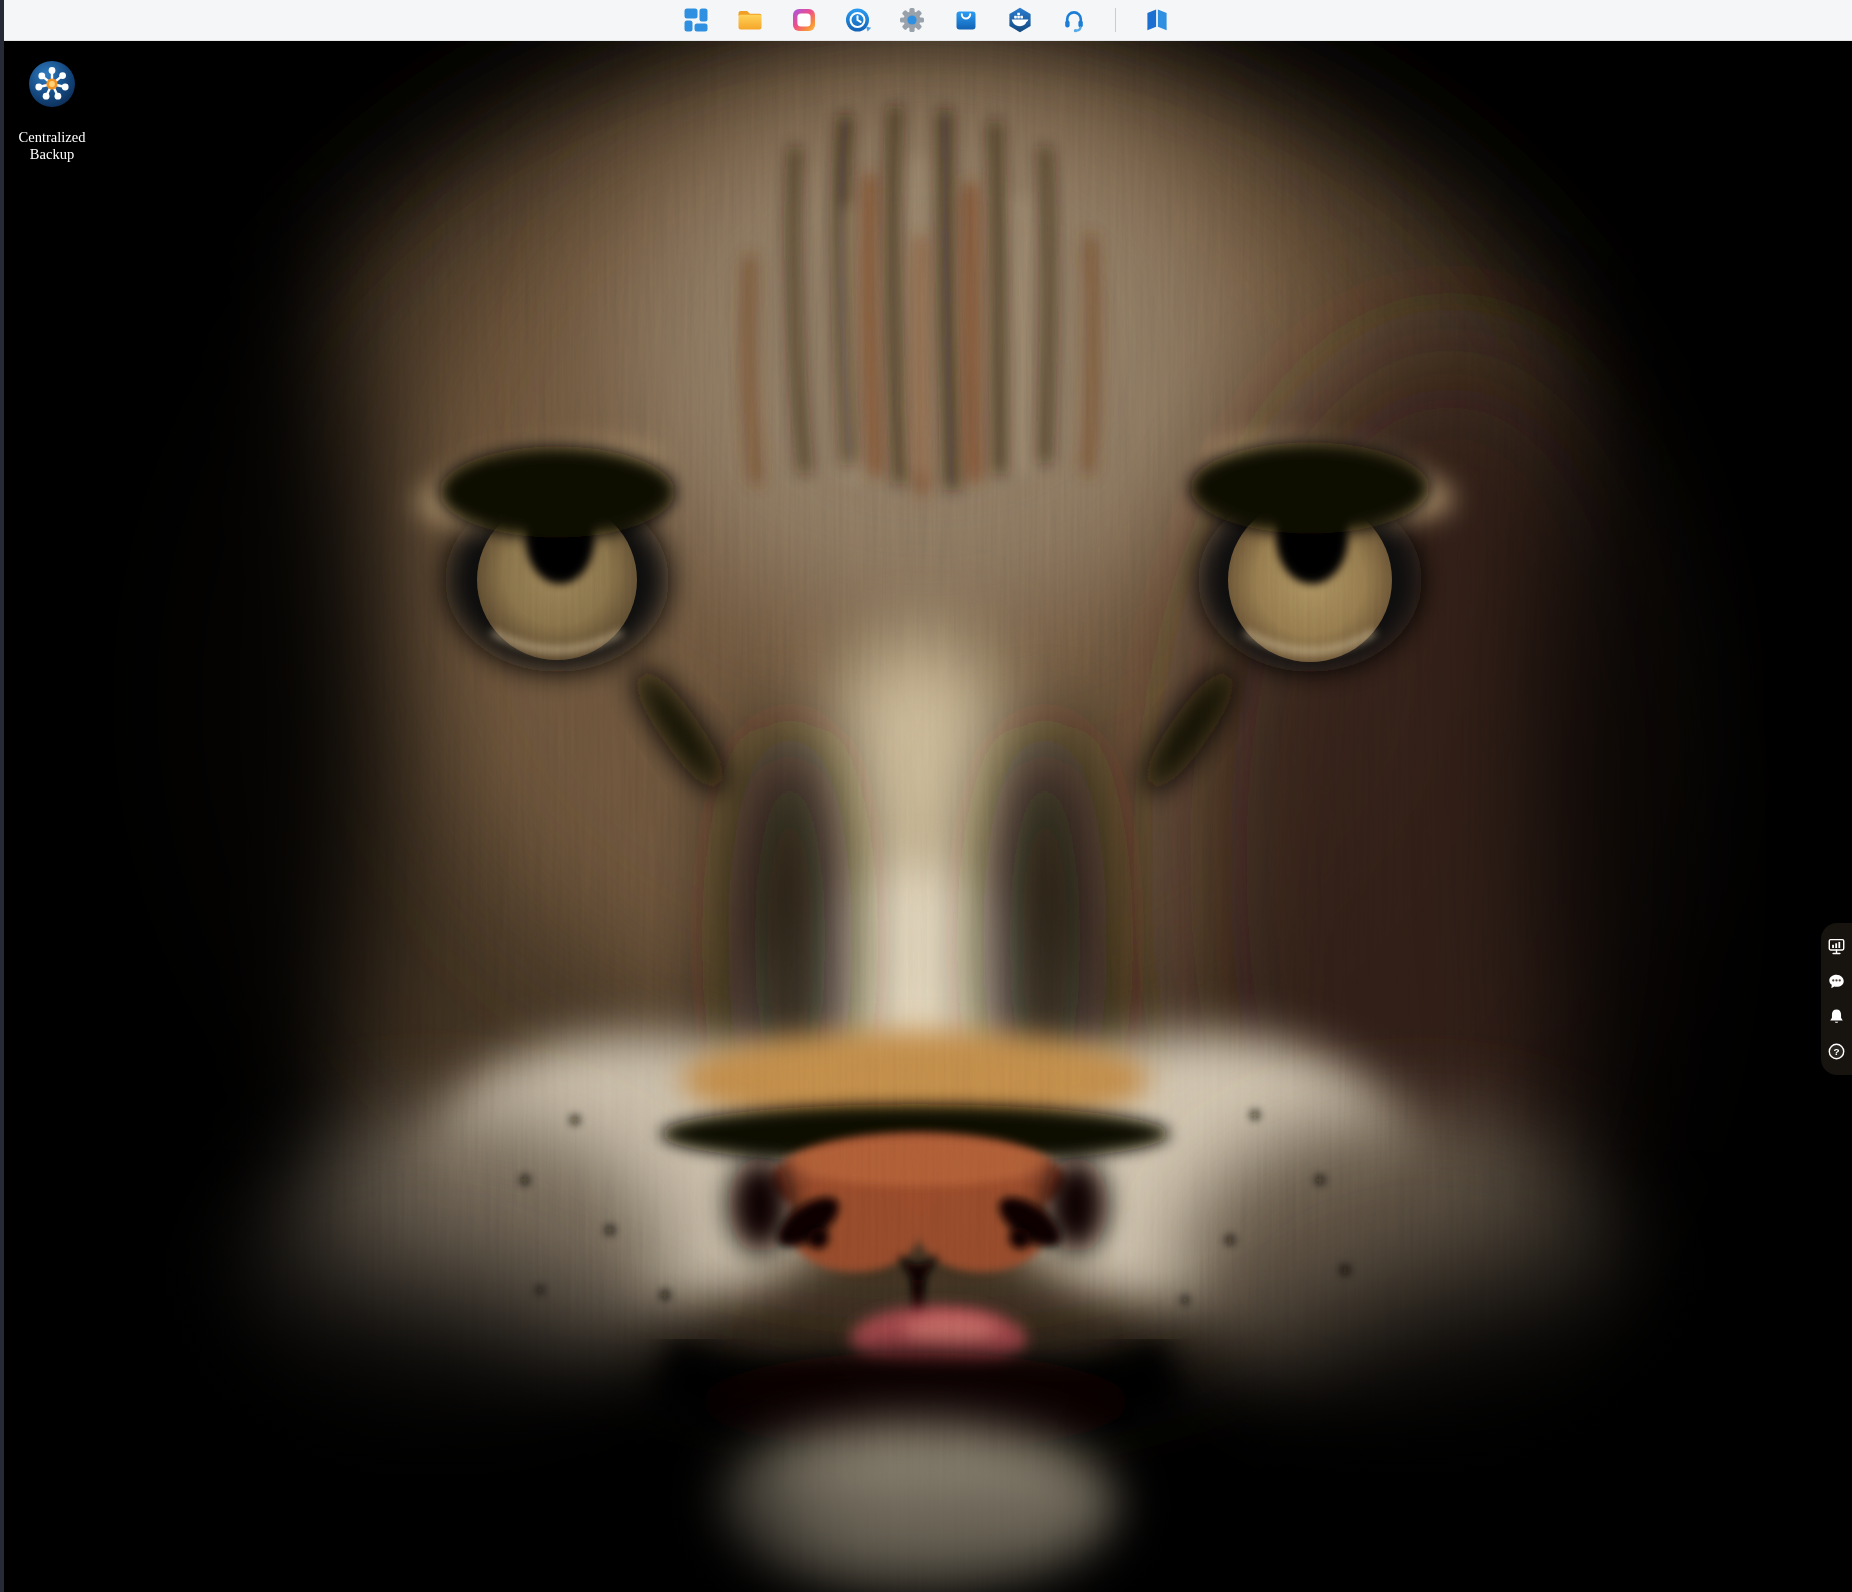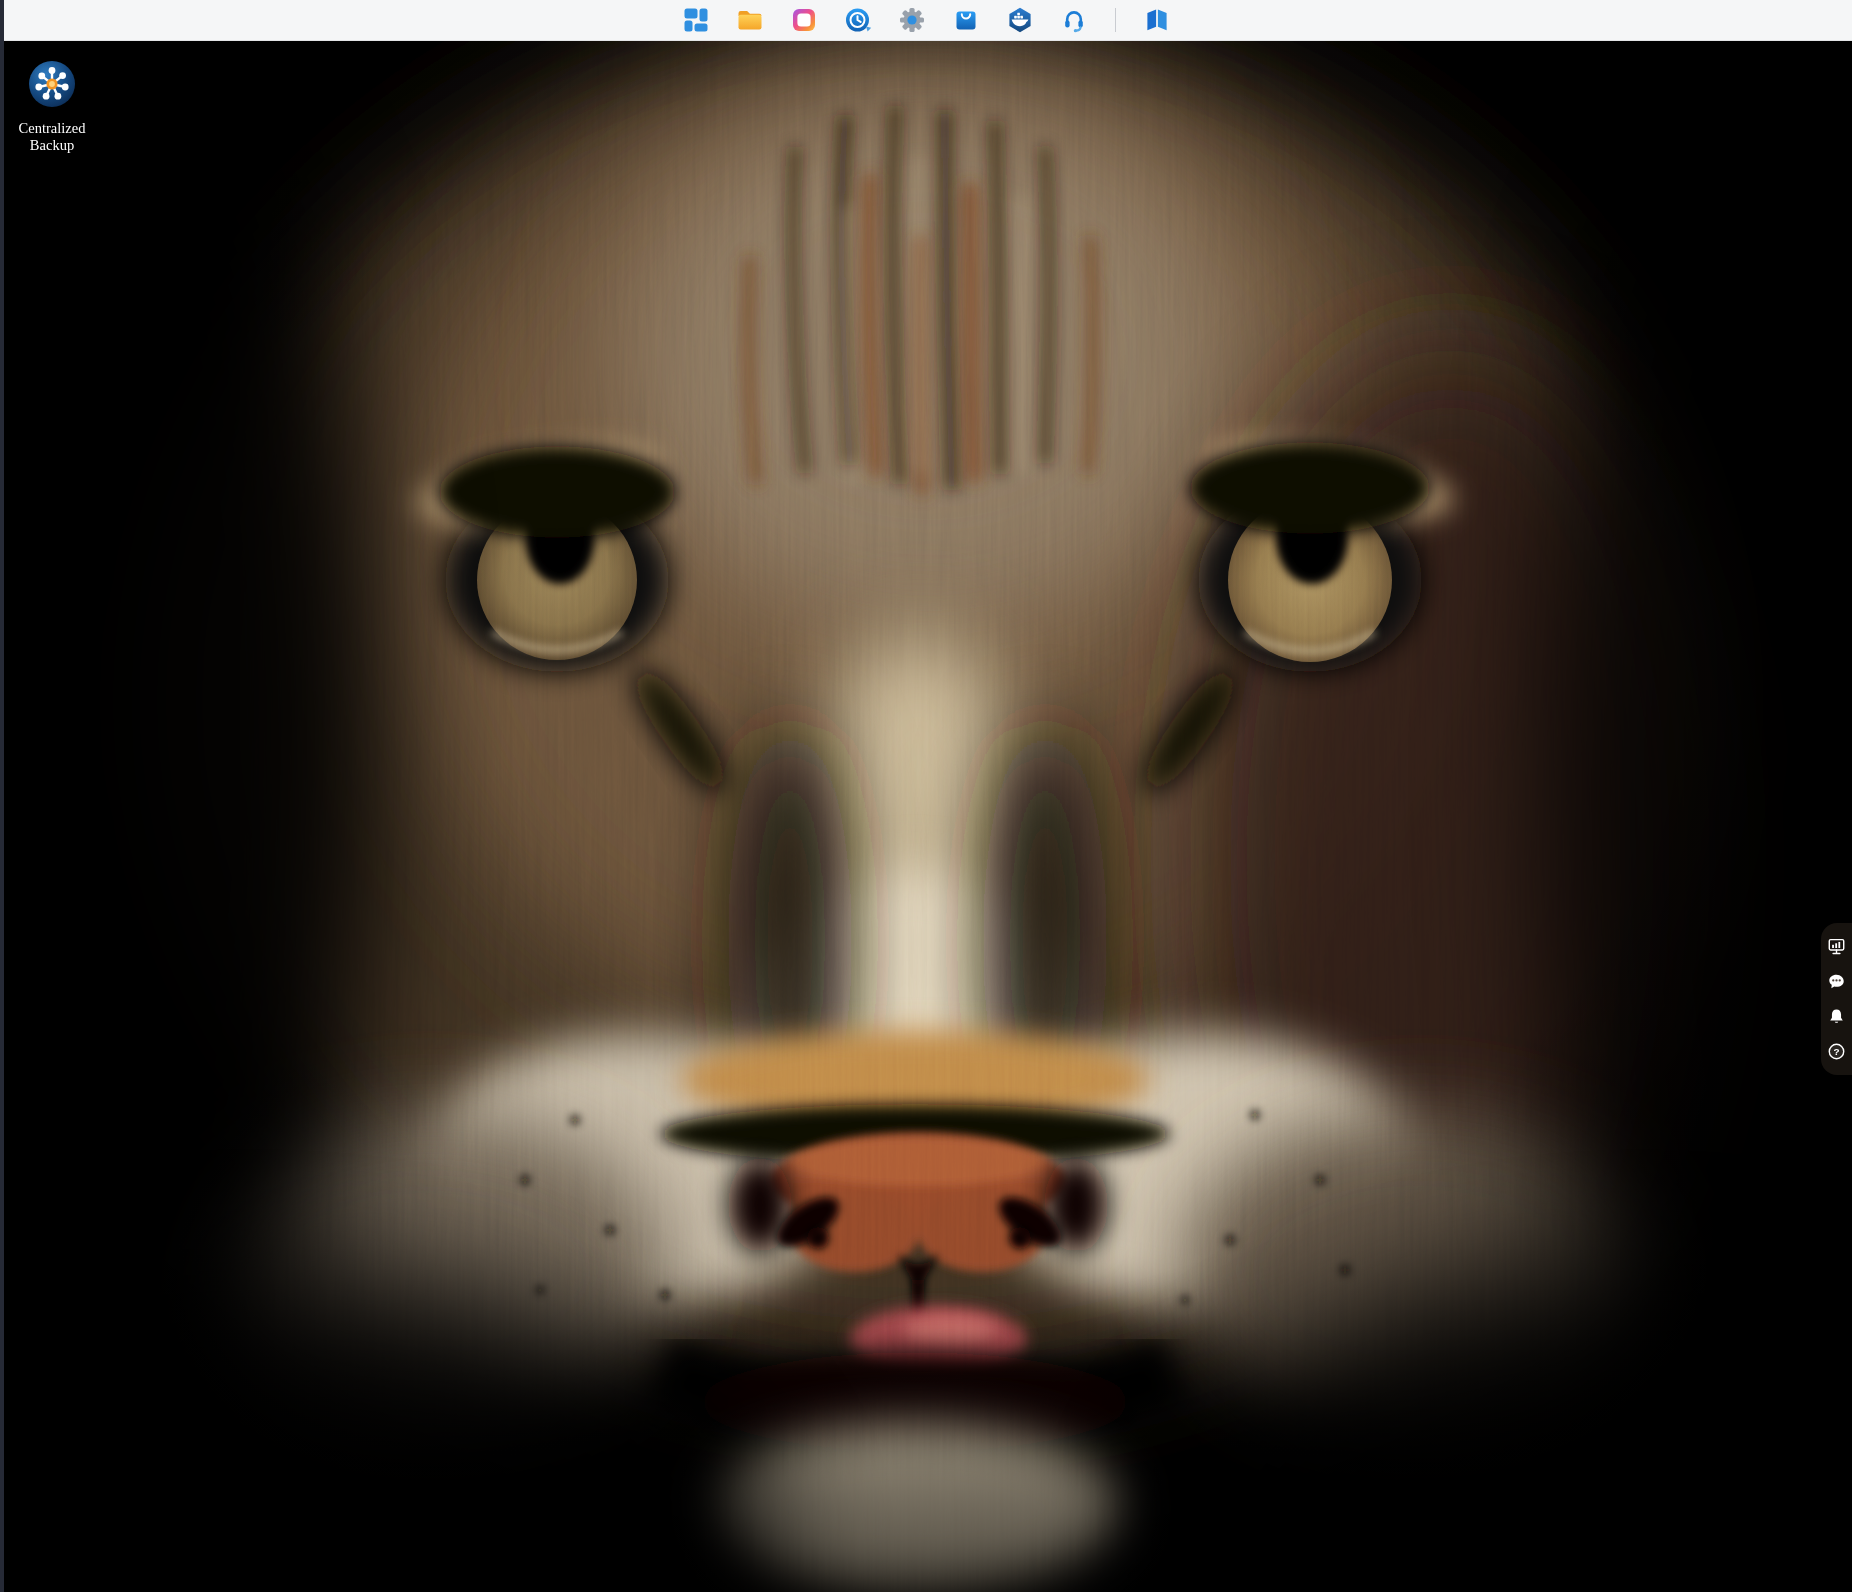--- a/index.html
+++ b/index.html
@@ -30,21 +30,21 @@
     background:#000;
   }
   .wallpaper{position:absolute;left:0;top:0;width:100%;height:100%;display:block;}
   
   .shortcut{
     position:absolute;left:6px;top:20px;width:92px;
     display:flex;flex-direction:column;align-items:center;
     cursor:pointer;z-index:5;
   }
   .shortcut-label{
-    margin-top:12px;text-align:center;color:#fff;
+    margin-top:21px;text-align:center;color:#fff;
     font-family:"Liberation Serif",serif;font-size:14.5px;line-height:1.15;
     text-shadow:0 1px 3px rgba(0,0,0,.95);
   }
   
   .util-pill{
     position:absolute;right:0;top:883px;width:31px;height:152px;
     background:rgba(42,34,28,.55);border-radius:16px 0 0 16px;
     display:flex;flex-direction:column;align-items:center;justify-content:space-evenly;
     z-index:6;
   }

